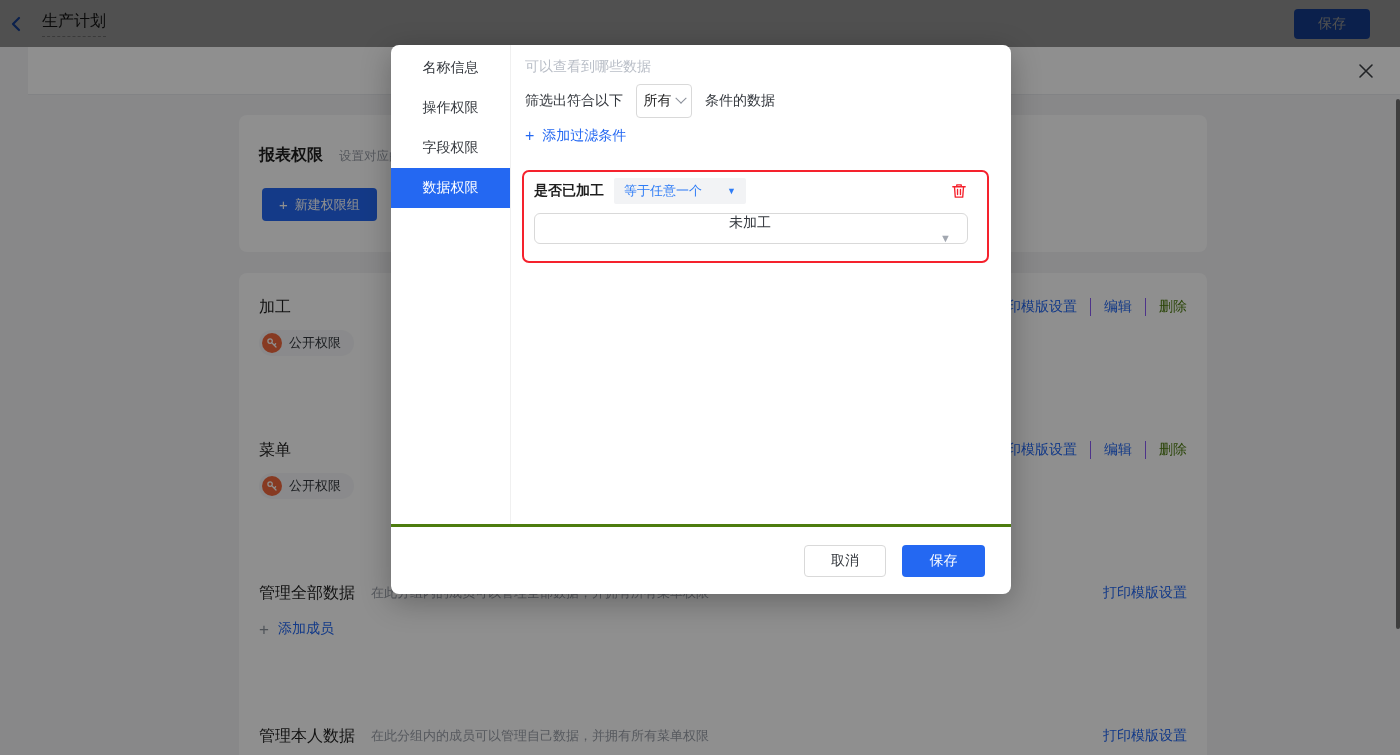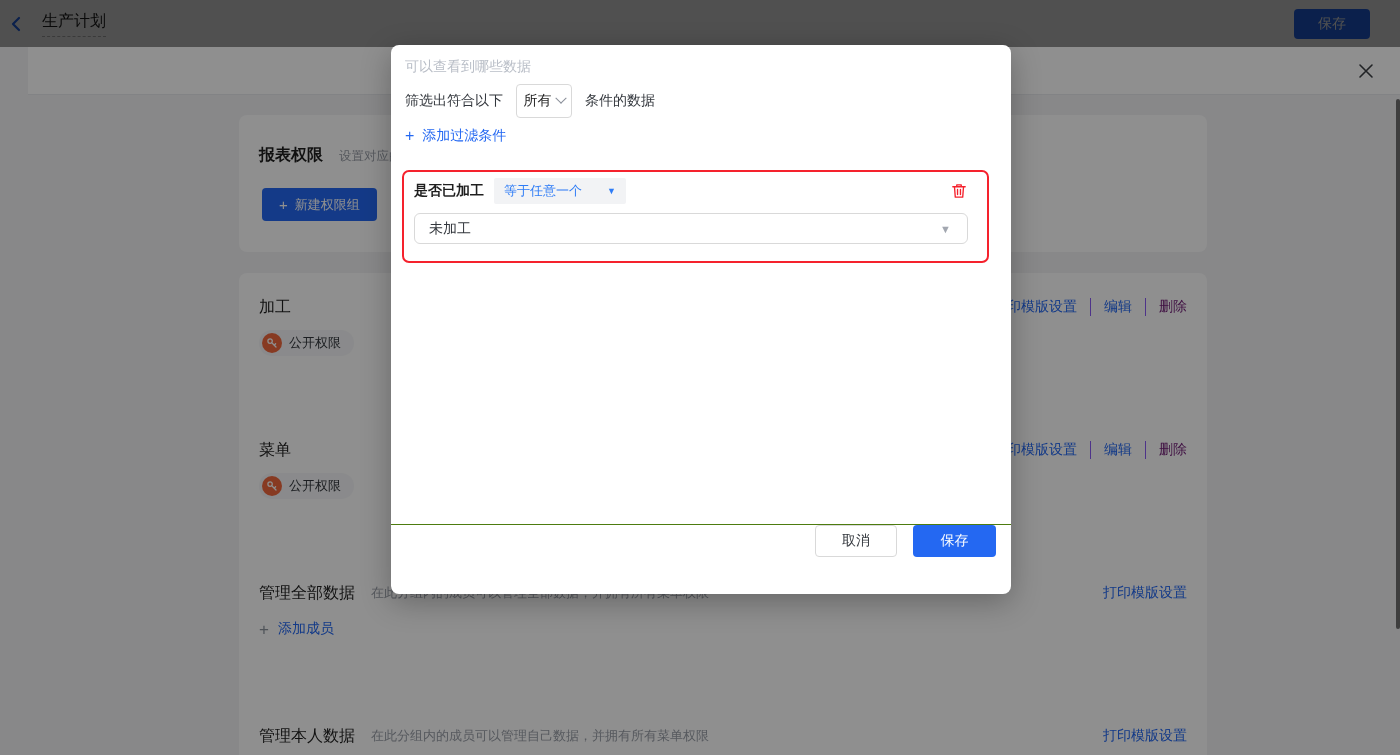--- a/index.html
+++ b/index.html
@@ -37,21 +37,21 @@
                    border-radius:4px; background:#2468f2; color:#fff; font-size:13px; font-family:inherit;
                    display:inline-flex; align-items:center; gap:7px; cursor:pointer; }
   .new-group-btn .plus { font-size:15px; line-height:1; }
 
   .group-row { position:absolute; left:20px; right:20px; }
   .group-head { display:flex; align-items:center; }
   .group-title { font-size:16px; font-weight:400; color:#1f1f1f; line-height:22px; }
   .group-desc { margin-left:16px; font-size:13px; color:#9a9fa8; }
   .group-links { margin-left:auto; display:flex; align-items:center; font-size:14px; }
   .group-links .lnk { color:#2468f2; cursor:pointer; white-space:nowrap; }
-  .group-links .lnk.danger { color:#701a75; }
+  .group-links .lnk.danger { color:#4d7c0f; }
   .group-links .lnk + .lnk { border-left:1px solid #8b5cf6; padding-left:13px; margin-left:13px; }
 
   .perm-badge { margin-top:12px; display:inline-flex; align-items:center; height:26px; background:#f6f7f9;
                 border-radius:13px; padding:0 13px 0 3px; }
   .key-circle { width:20px; height:20px; border-radius:50%; background:#f0683e; display:inline-flex;
                 align-items:center; justify-content:center; }
   .perm-badge .badge-label { margin-left:7px; font-size:13px; color:#33373d; }
 
   .add-member { margin-top:16px; display:inline-flex; align-items:center; gap:9px; font-size:14px;
                 color:#2468f2; cursor:pointer; }
@@ -87,25 +87,25 @@
   .condition-box { margin-top:25px; margin-left:-3px; border:2px solid #f5222d; border-radius:7px;
                    padding:6px 19px 17px 10px; }
   .cond-head { display:flex; align-items:center; }
   .cond-field { font-size:14px; font-weight:700; color:#1f1f1f; }
   .op-chip { margin-left:10px; height:26px; background:#f2f3f5; border-radius:2px; padding:0 10px;
              display:inline-flex; align-items:center; gap:25px; font-size:13px; color:#2e7cf6; cursor:pointer; }
   .op-chip .caret { font-size:9px; color:#2e7cf6; }
   .trash { margin-left:auto; width:18px; height:18px; color:#f5222d; cursor:pointer; }
   .value-select { margin-top:9px; height:31px; border:1px solid #d9d9d9; border-radius:6px;
                   display:flex; align-items:center; padding:0 16px 0 14px; font-size:14px;
-                  color:#33373d; cursor:pointer; background:#fff; }
+                  color:#33373d; cursor:pointer; background:#fff;flex-direction:column; }
   .value-select .caret { margin-left:auto; font-size:11px; color:#a2a7b0; }
 
-  .modal-footer { height:70px; flex:0 0 70px; border-top:1px solid #4d7c0f; display:flex;
-                  justify-content:flex-end; gap:16px; padding-right:15px; }
+  .modal-footer { height:70px; flex:0 0 70px; border-top:3px solid #4d7c0f; display:flex;
+                  align-items:center; justify-content:flex-end; gap:16px; padding-right:26px; }
   .btn { height:32px; border-radius:4px; font-size:14px; font-family:inherit; cursor:pointer; }
   .btn-cancel { width:82px; background:#fff; border:1px solid #d9d9d9; color:#33373d; }
   .btn-save { width:83px; background:#2468f2; border:none; color:#fff; }
 
   svg { display:block; }
 </style>
 </head>
 <body>
 
 <div class="topbar">
@@ -212,20 +212,26 @@
 
     </div>
   </div>
 </div>
 
 <div class="dim-b"></div>
 
 <div class="modal">
 
   <div class="modal-body">
+    <div class="modal-sidebar">
+      <div class="tab">名称信息</div>
+      <div class="tab">操作权限</div>
+      <div class="tab">字段权限</div>
+      <div class="tab active">数据权限</div>
+    </div>
 
     <div class="modal-content">
       <div class="hint">可以查看到哪些数据</div>
 
       <div class="filter-row">
         <span>筛选出符合以下</span>
         <span class="match-select">
           <span>所有</span>
           <span class="chev"></span>
         </span>

